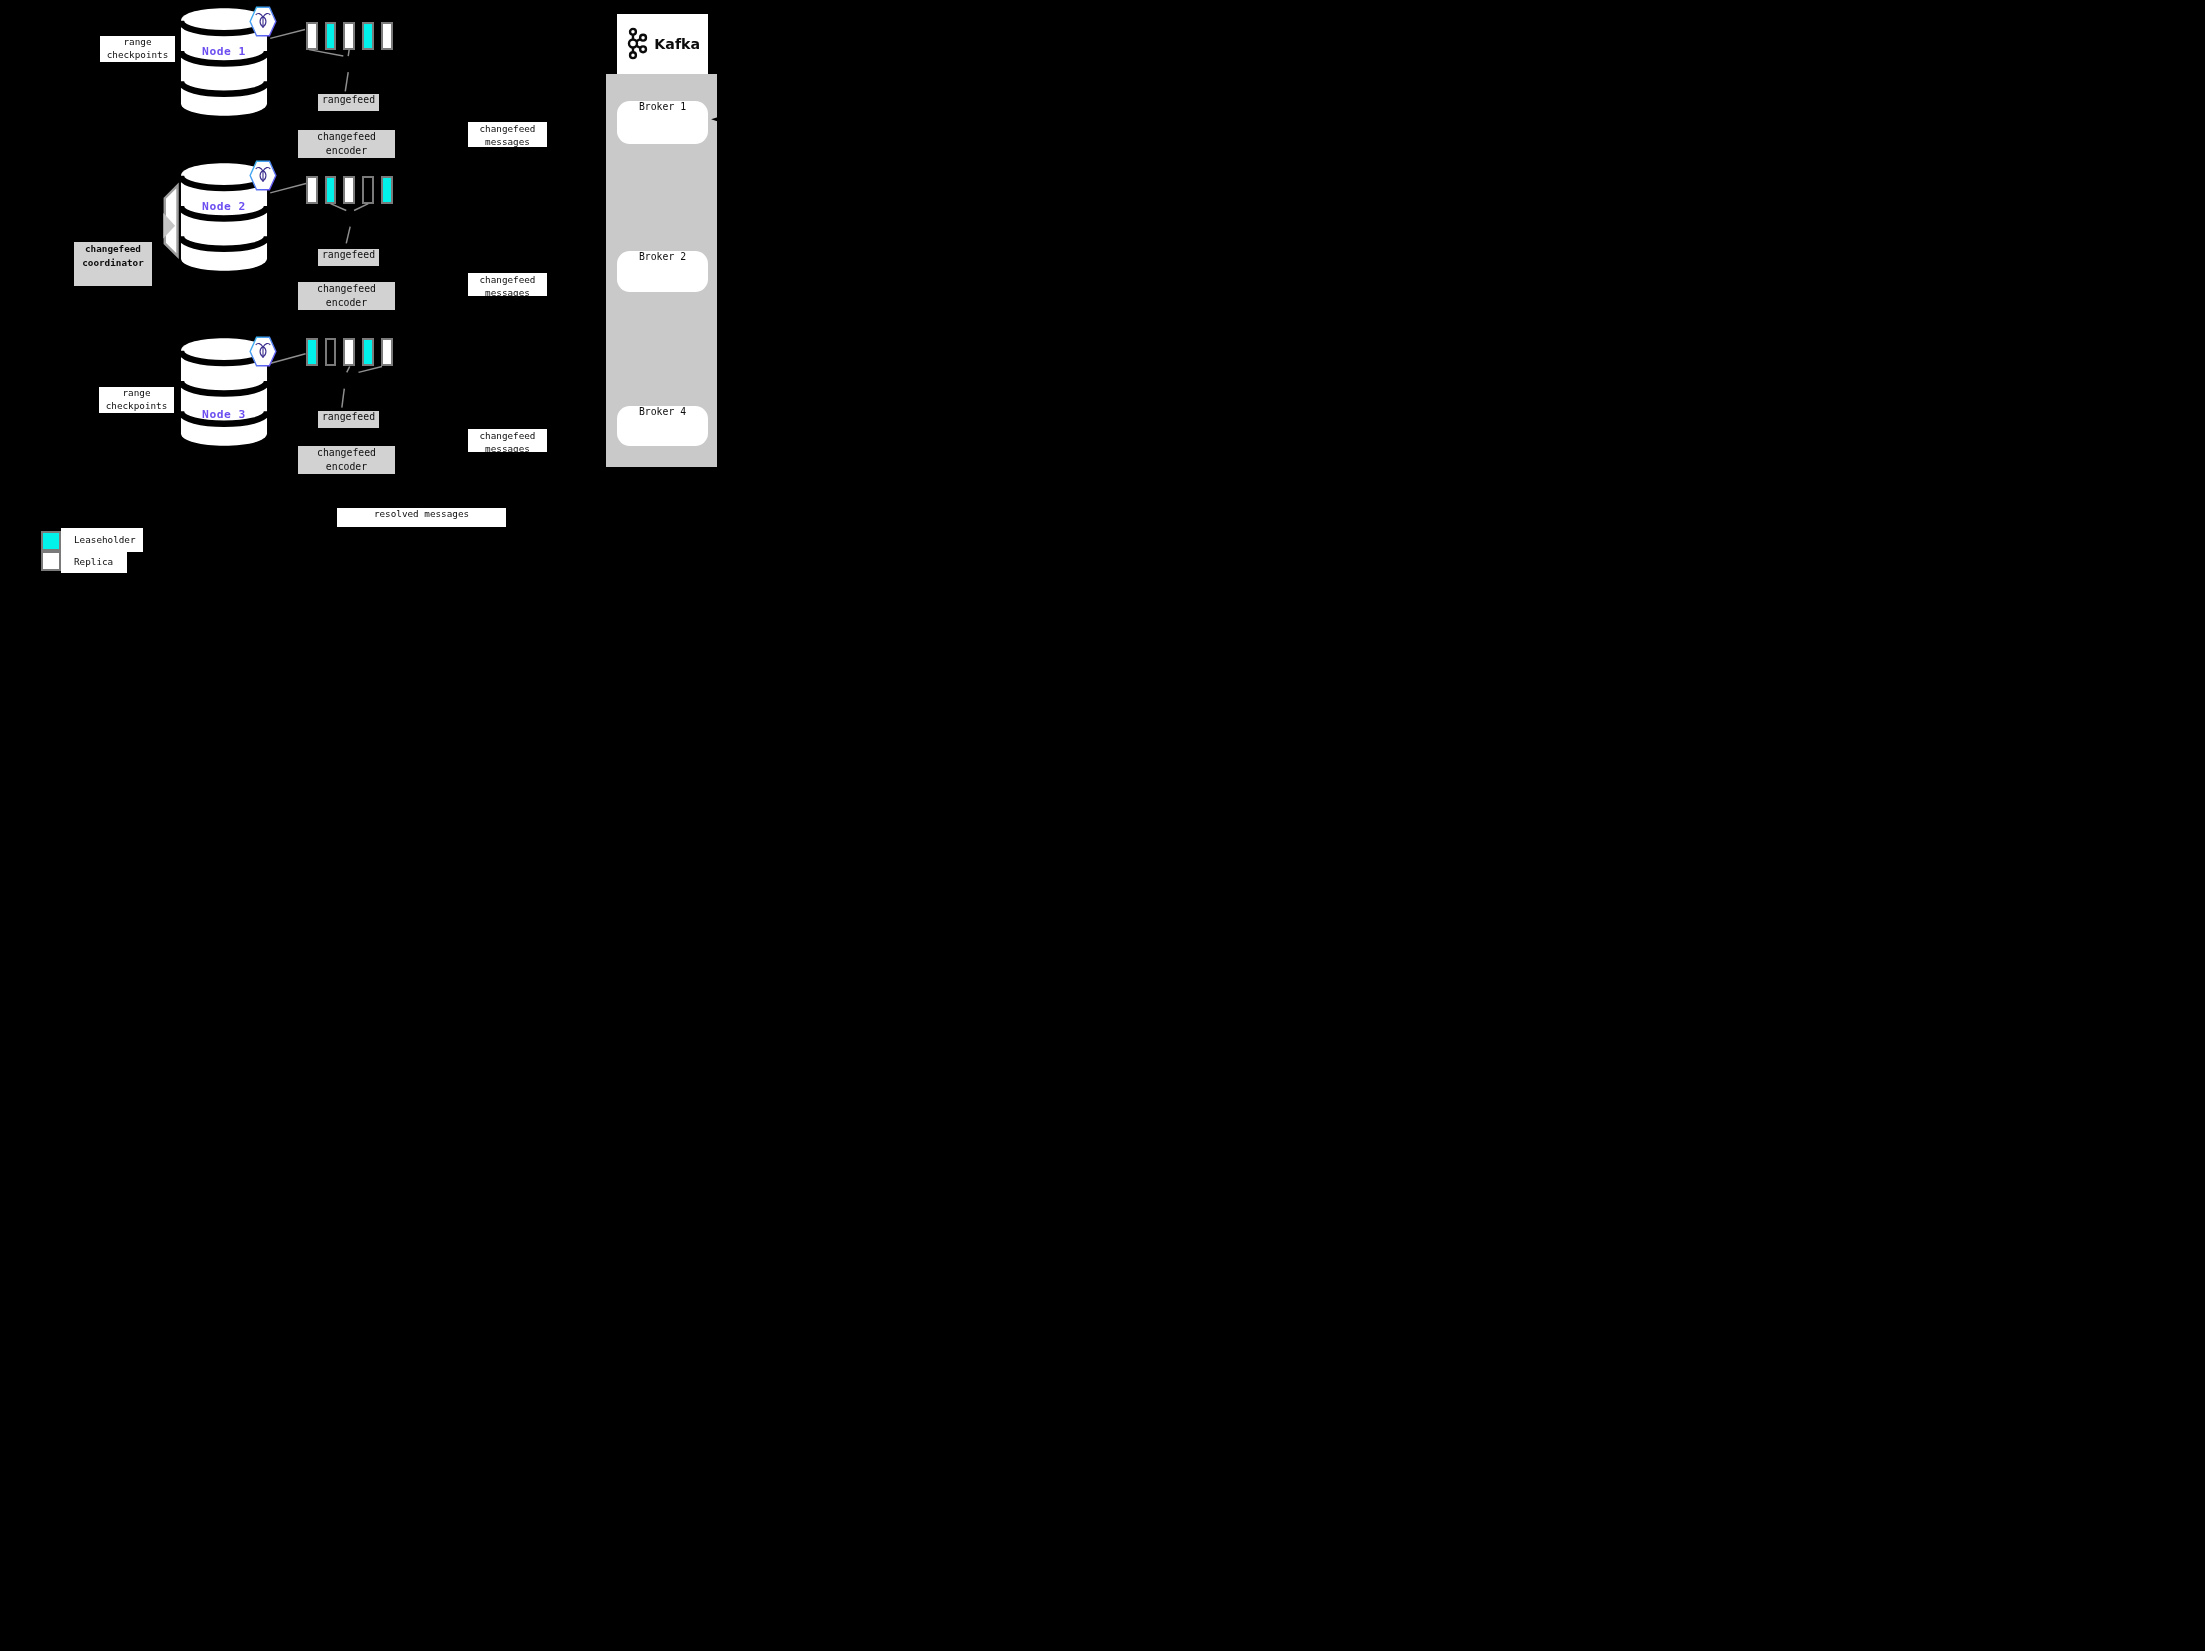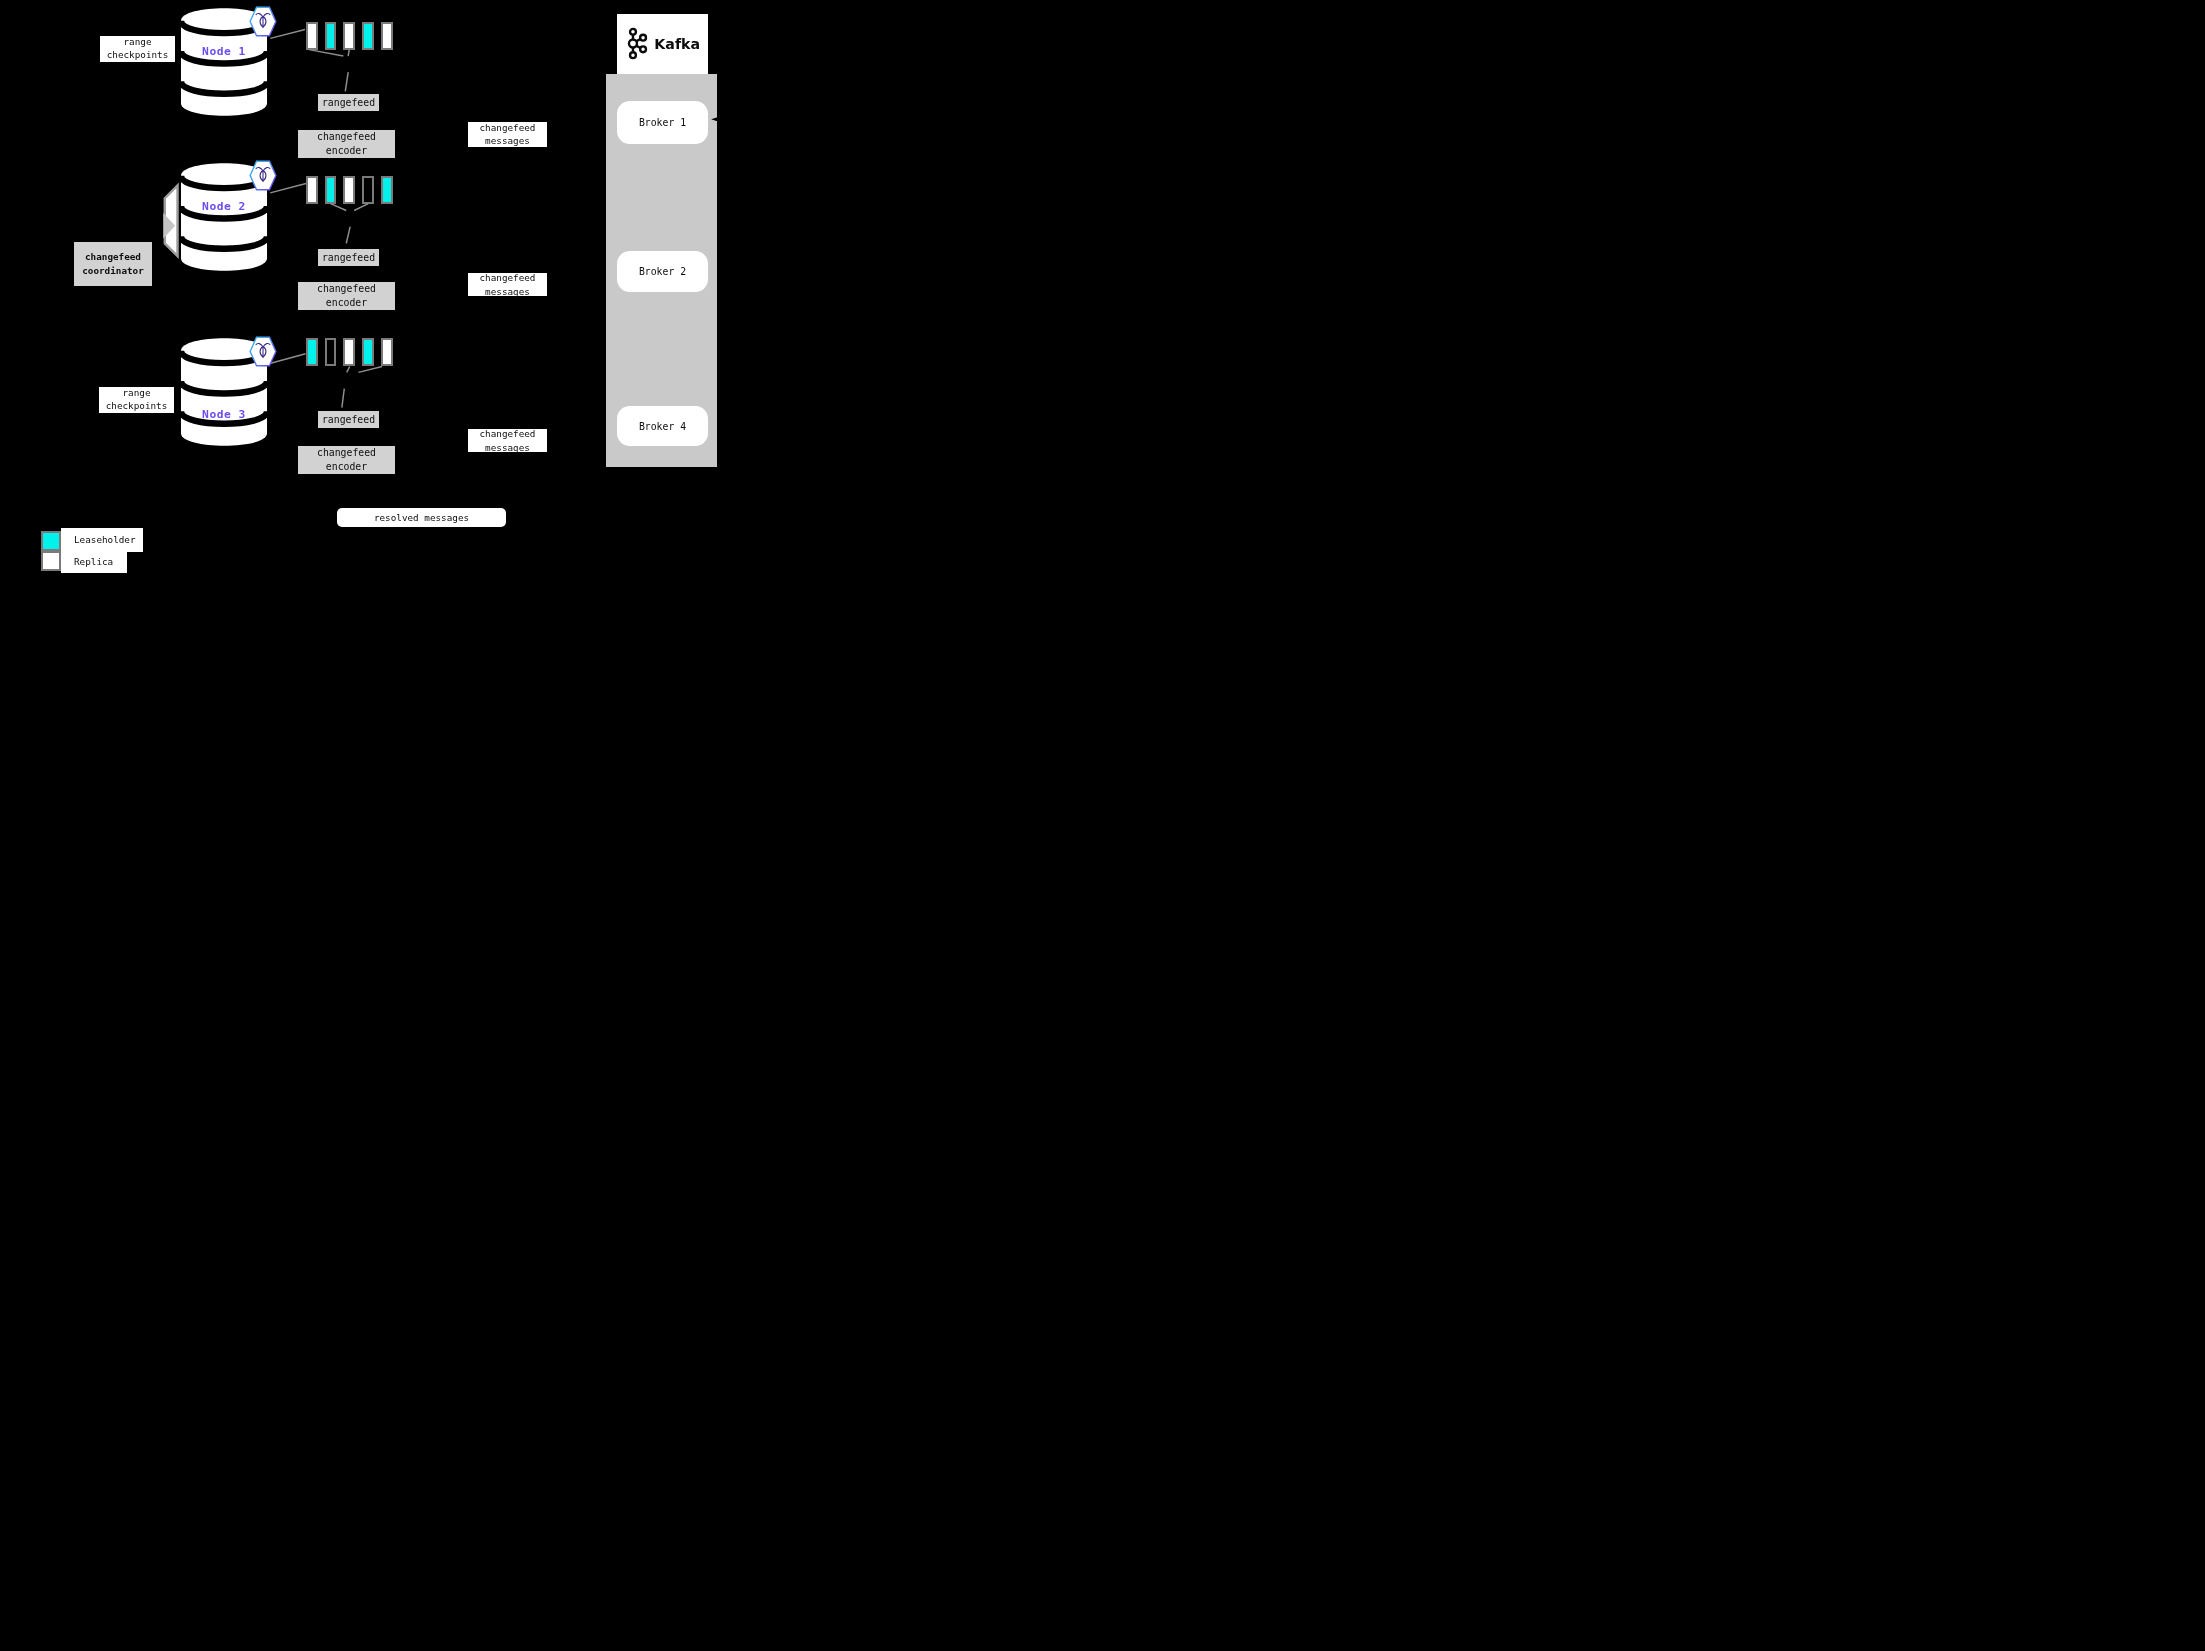--- a/index.html
+++ b/index.html
@@ -1,35 +1,35 @@
 <!DOCTYPE html>
 <html style="font-size:7.8px"><head>
 <meta charset="utf-8">
 <style>
   html,body{margin:0;padding:0;background:#000;}
   #page{position:relative;width:769px;height:576px;background:var(--background,#000);
         font-family:"DejaVu Sans Mono","Liberation Mono",monospace;overflow:hidden;}
   .abs{position:absolute;box-sizing:border-box;}
-  .box{display:flex;align-items:center;justify-content:center;text-align:center;color:#0d0d0d;}
+  .box{display:flex;align-items:flex-start;justify-content:center;text-align:center;color:#0d0d0d;}
   .graybox{background:var(--box_gray,#d2d2d2);margin-top:39px;}
   .whitebox{background:#ffffff;}
   .sidelabel{font-size:9.3px;line-height:1.35;}
   .rf{font-size:9.8px;}
   .enc{font-size:9.8px;line-height:1.45;}
   .msg{font-size:9.3px;line-height:1.45;}
   .nodelabel{font-weight:bold;font-size:11.3px;color:var(--node_label,#6d4ef0);letter-spacing:0.5px;
              display:flex;align-items:center;justify-content:center;}
   .coord{font-weight:bold;font-size:9.3px;line-height:1.5;}
   .sqrow{display:flex;gap:6.9px;}
   .sq{width:11.8px;height:28.4px;border:2px solid var(--swatch_border,#7a7a7a);box-sizing:border-box;}
   .sq.leaseholder{background:var(--leaseholder,#00f2ea);}
   .sq.replica{background:#ffffff;}
   .sq.empty{background:transparent;}
   .broker{border-radius:12.7px;font-size:9.8px;}
-  .pill{border-radius:5px;font-size:9.3px;}
+  .pill{border-radius:0;font-size:9.3px;}
   .kafkabox{display:flex;align-items:center;justify-content:center;gap:3.9px;}
   .kafkaword{font-family:"DejaVu Sans","Liberation Sans",sans-serif;font-weight:bold;
              font-size:14.2px;color:#0b0b0b;}
   .legendtext{font-size:9.3px;display:flex;align-items:center;padding-left:13px;color:#0d0d0d;}
   svg{display:block;}
   #overlay{position:absolute;left:0;top:0;z-index:3;pointer-events:none;}
   .z1{z-index:1}.z2{z-index:2}.z4{z-index:4}
 </style>
 </head>
 <body>

